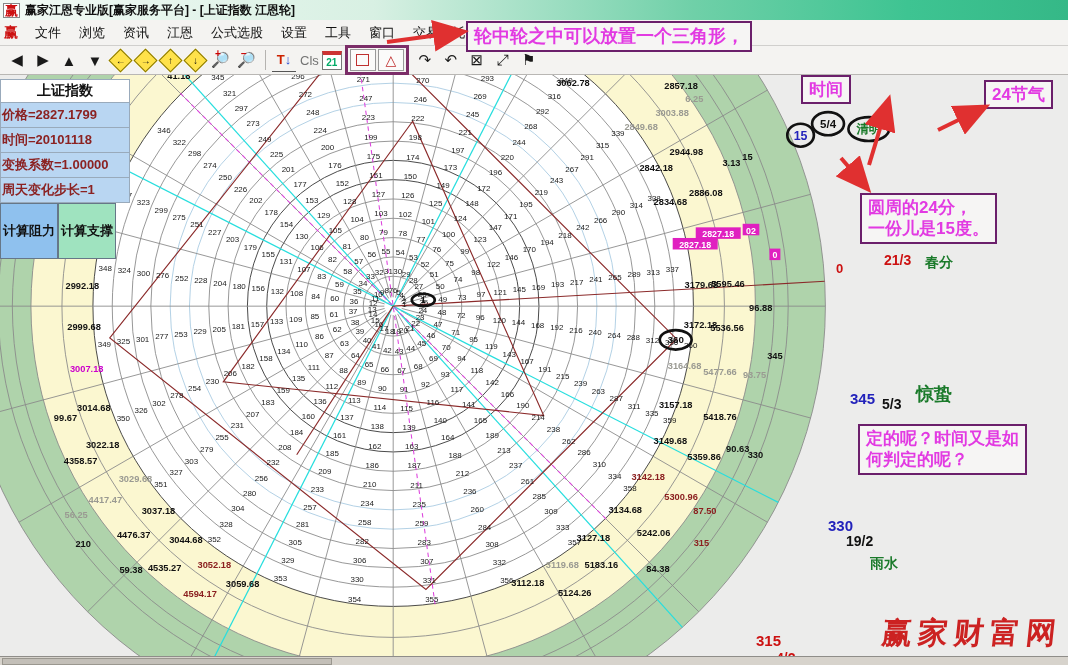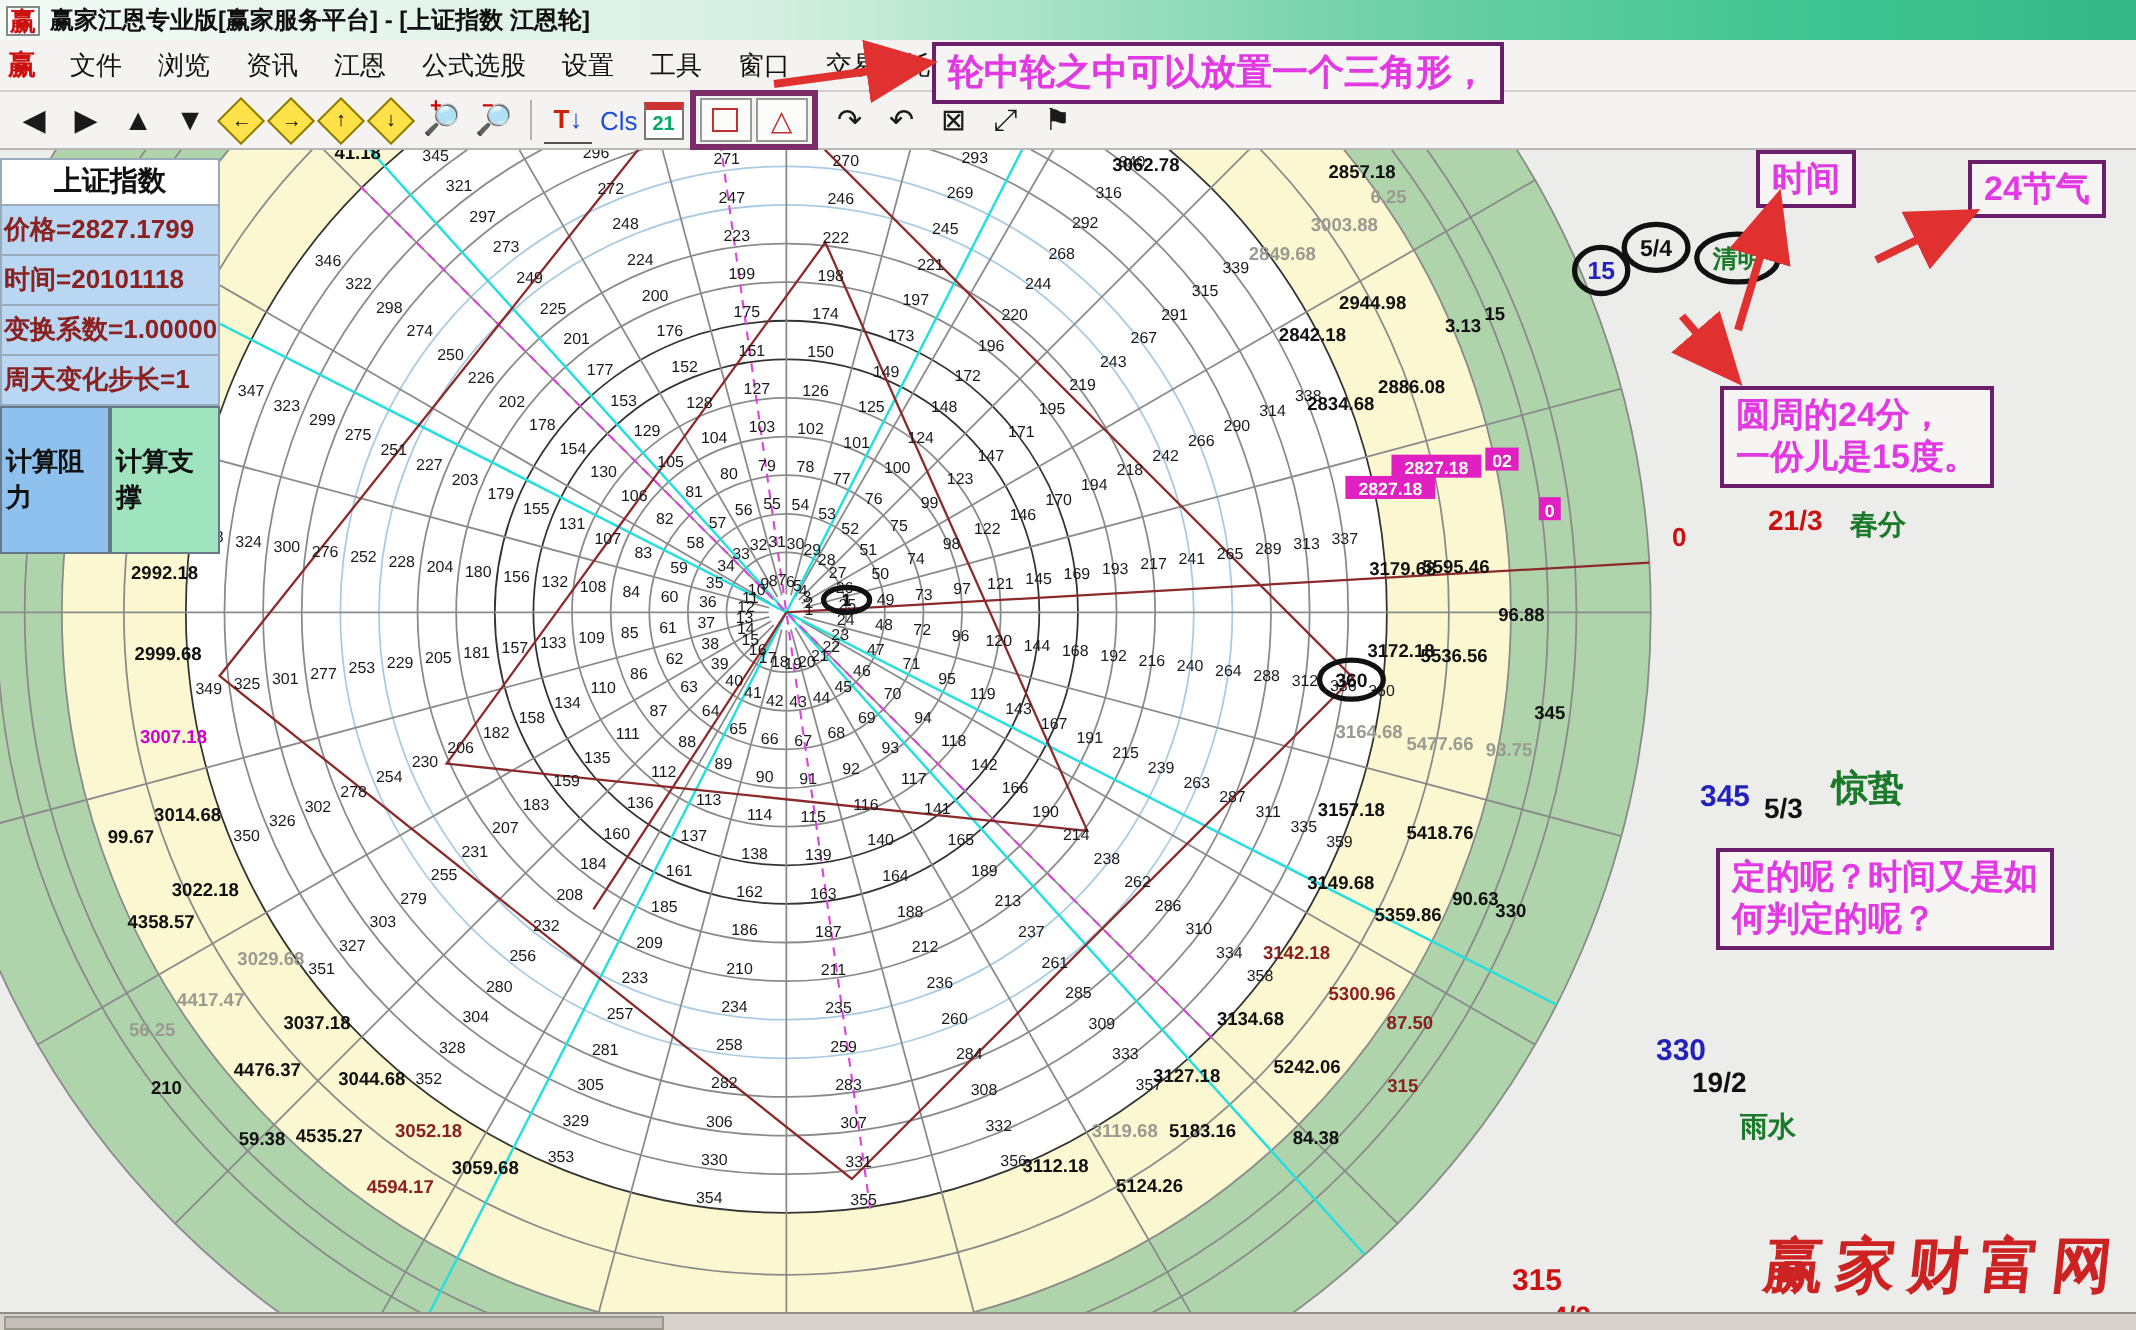--- a/index.html
+++ b/index.html
@@ -24,33 +24,33 @@
   .tb { width:24px; height:24px; display:flex; align-items:center; justify-content:center;
     font-size:15px; color:#1a1a1a; margin:0 1px; }
   .sep { width:1px; height:20px; background:#b5b3b0; margin:0 5px; }
   .diamond { width:17px; height:17px; background:#ffe24a; border:1px solid #8a7a00;
     transform:rotate(45deg); display:flex; align-items:center; justify-content:center; margin:0 4px; }
   .diamond span { transform:rotate(-45deg); font-size:10px; font-weight:bold; color:#111; }
   .mag { position:relative; font-size:15px; color:#333; }
   .mag b { position:absolute; top:0px; left:6px; font-size:10px; color:#cc0000; }
   .tdown { font-weight:bold; color:#cc2200; font-size:13px; border-bottom:1px solid #555; }
   .tdown span { color:#2244cc; }
-  .cls { font-size:13px; color:#1d4ed8; margin:18px 3px; }
+  .cls { font-size:13px; color:#737373; margin:18px 3px; }
   .cal { width:20px; height:19px; border:1px solid #777; background:#fff; font-size:10px; font-weight:bold;
     color:#0a6; text-align:center; line-height:16px; border-top:4px solid #cc3333; }
   .hl-group { display:flex; border:3px solid #7b2d68; padding:1px; margin:0 3px; background:#f4f3f1; }
   .shape-btn { width:26px; height:22px; border:1px solid #999; background:#fbfbfa; display:flex;
     align-items:center; justify-content:center; margin:0 1px; }
   .shape-btn .sq { width:13px; height:12px; border:1px solid #c03030; }
   .shape-btn .tri { color:#c03030; font-size:14px; line-height:14px; }
   
   #chart { position:absolute; left:0; top:75px; width:1068px; height:581px; background:#ececeb; }
   #wheel-svg { position:absolute; left:0; top:0; }
   
-  .panel { position:absolute; left:0; top:4px; width:110px; z-index:20; font-weight:bold; }
+  .panel { position:absolute; left:0; top:4px; width:130px; z-index:20; font-weight:bold; }
   .panel-title { background:#ffffff; border:1px solid #9ab; color:#111; text-align:center;
     font-size:14px; padding:2px 0; }
   .panel-row { background:#b9d6f2; border:1px solid #9ab; border-top:none; color:#8b2222;
     font-size:13px; padding:3px 1px; white-space:nowrap; }
   .panel-btns { display:flex; }
   .panel-btn { font-size:13px; padding:18px 2px; border:1px solid #678; color:#111; cursor:default; }
   .panel-btn.b1 { background:#8fc1ee; }
   .panel-btn.b2 { background:#9fe3bf; }
   
   .ann { position:absolute; border:2px solid #6b1f6b; color:#e23ae2; background:#f6f5f4;
@@ -640,21 +640,21 @@
       <div class="olabel" style="left: 828px; top: 442px; color: rgb(34, 34, 187); font-size: 15px;">330</div>
       <div class="olabel" style="left: 846px; top: 458px; color: rgb(17, 17, 17); font-size: 14px;">19/2</div>
       <div class="olabel" style="left: 870px; top: 480px; color: rgb(26, 122, 42); font-size: 14px;">雨水</div>
       <div class="olabel" style="left: 756px; top: 557px; color: rgb(204, 17, 17); font-size: 15px;">315</div>
       <div class="olabel" style="left: 776px; top: 575px; color: rgb(204, 17, 17); font-size: 14px;">4/2</div>
     </div>
 
   <div class="ann" style="left:466px; top:21px; font-size:18px;">
     <div>轮中轮之中可以放置一个三角形，</div>
   </div>
-  <div class="ann" style="left:878px; top:75px;">时间</div>
+  <div class="ann" style="left:801px; top:75px;">时间</div>
   <div class="ann" style="left:984px; top:80px;">24节气</div>
   <div class="ann" style="left:860px; top:193px;">
     <div>圆周的24分，</div>
     <div>一份儿是15度。</div>
   </div>
   <div class="ann" style="left:858px; top:424px;">
     <div>定的呢？时间又是如</div>
     <div>何判定的呢？</div>
   </div>
 

